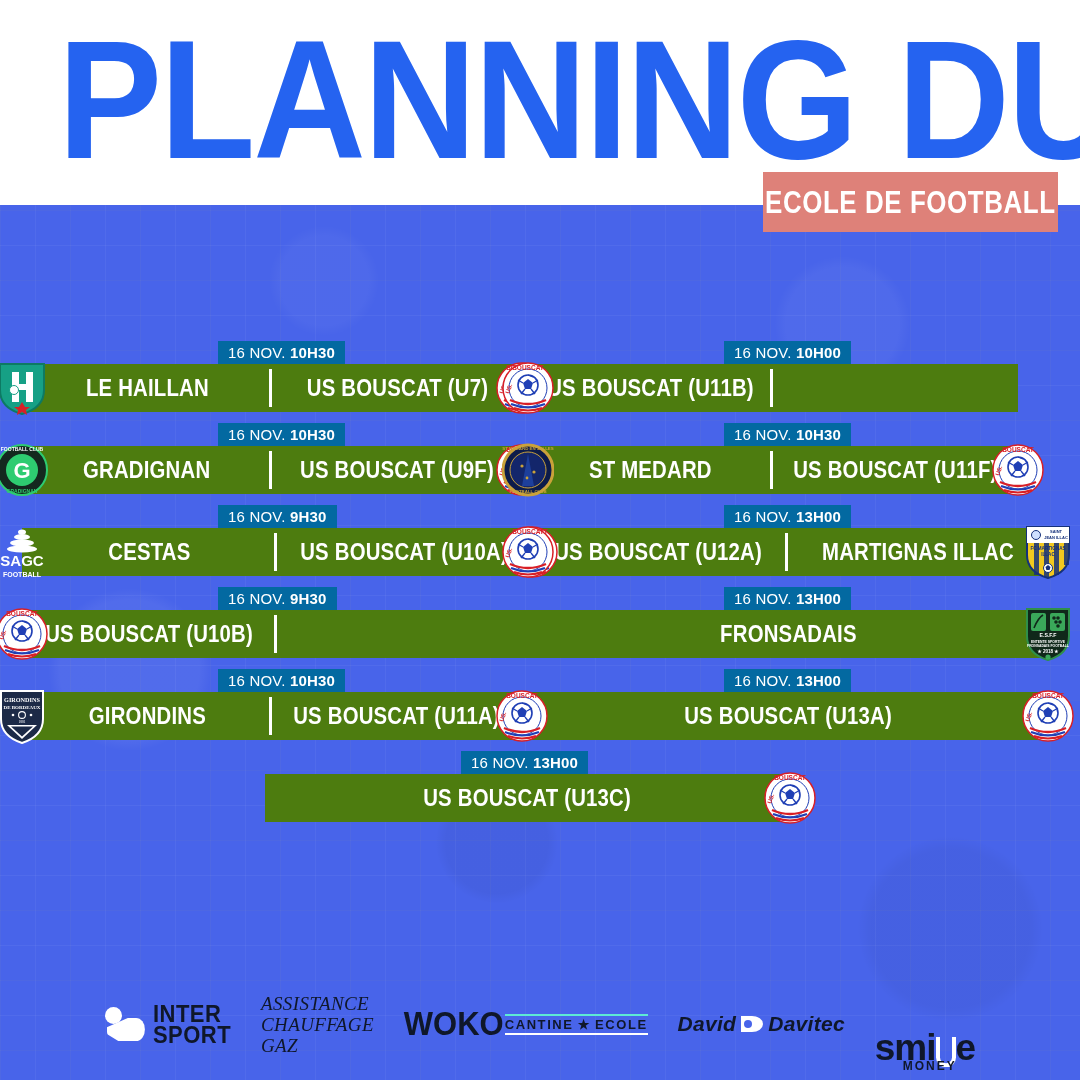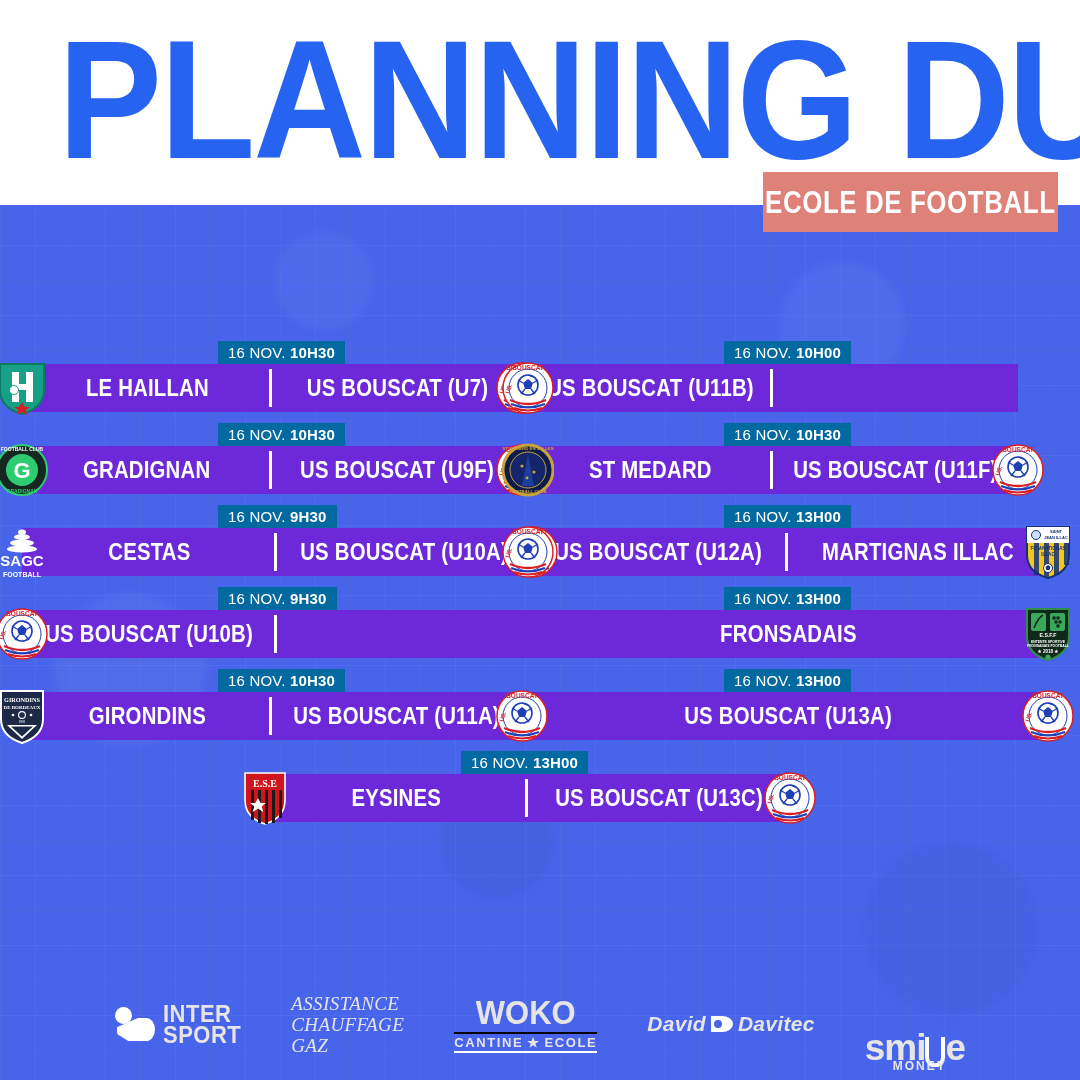--- a/index.html
+++ b/index.html
@@ -70,21 +70,21 @@
   .match-row{ position:relative; height:82px; }
   .match-row.last{ height:82px; }
 
   .fixture{
     position:absolute;
     height:48px;
     top:34px;
   }
   .fixture .bar{
     position:absolute; left:0; top:0; right:0; height:48px;
-    background:#6d28d9;
+    background:#4d7c0f;
     display:flex; align-items:stretch;
   }
   .side{
     position:relative;
     flex:1 1 50%;
     display:flex; align-items:center; justify-content:center;
   }
   .side.divider-right::after{
     content:""; position:absolute; right:0; top:5px; bottom:5px;
     width:3px; background:#fff;
@@ -117,21 +117,21 @@
   .crest.left{ left:-26px; }
   .crest.right{ right:-26px; }
   .crest svg{ display:block; width:52px; height:56px; }
 
   
   #sponsors{
     position:absolute; left:0; bottom:16px; width:1080px; height:80px;
     display:flex; align-items:center; justify-content:space-around;
     padding:0 90px;
   }
-  .sponsor{ display:flex; align-items:center; justify-content:center; color:#e5e5e5; }
+  .sponsor{ display:flex; align-items:center; justify-content:center; color:#0f172a; }
 
   .sp-intersport{ gap:8px; }
   .sp-intersport .mark{ width:40px; height:34px; position:relative; }
   .sp-intersport .mark .dot{
     position:absolute; left:0; top:0; width:17px; height:17px;
     background:#fff; border-radius:50%;
   }
   .sp-intersport .mark .swoosh{
     position:absolute; left:2px; top:11px; width:38px; height:23px;
     background:#fff;
@@ -142,28 +142,28 @@
     font-weight:bold; font-size:22px; line-height:19px;
     letter-spacing:.5px; transform:scaleY(1.12);
   }
 
   .sp-ach .txt{
     font-family:"Liberation Serif", serif;
     font-weight:normal; font-style:italic;
     font-size:19px; line-height:21px; letter-spacing:.4px;
   }
 
-  .sp-woko{ flex-direction:column; gap:1px; }
+  .sp-woko{ flex-direction:row; gap:1px; }
   .sp-woko .top{
     font-weight:bold; font-size:31px; letter-spacing:0px;
     transform:scaleY(1.08);
   }
   .sp-woko .bot{
     font-weight:bold; font-size:13px; letter-spacing:1.6px;
-    border-top:2px solid #000000; border-bottom:2px solid #fff;
+    border-top:2px solid #5eead4; border-bottom:2px solid #fff;
     padding:1px 0 1px; width:100%; text-align:center;
     display:flex; align-items:center; justify-content:center; gap:4px;
   }
 
   .sp-david .txt{
     font-weight:bold; font-style:italic; font-size:21px;
     letter-spacing:.3px; display:flex; align-items:center; gap:5px;
   }
   .sp-david .eye{
     width:22px; height:16px; background:#fff;
@@ -503,28 +503,20 @@
               </svg>
             </span>
           </div>
         </div>
       </div>
     </div>
     <div class="match-row last">
       <div class="fixture" style="left:265px;width:525px;">
         <div class="time-badge" style="left:196px;"><span class="d">16 NOV.</span>&nbsp;<span>13H00</span></div>
         <div class="bar">
-          <div class="side divider-right">
-            <span class="crest left">
-              <svg viewBox="0 0 52 56">
-                <use href="#c-eysines"></use>
-              </svg>
-            </span>
-            <span class="team-name">EYSINES</span>
-          </div>
           <div class="side">
             <span class="team-name">US BOUSCAT (U13C)</span>
             <span class="crest right">
               <svg viewBox="0 0 52 56">
                 <use href="#c-bouscat"></use>
               </svg>
             </span>
           </div>
         </div>
       </div>

